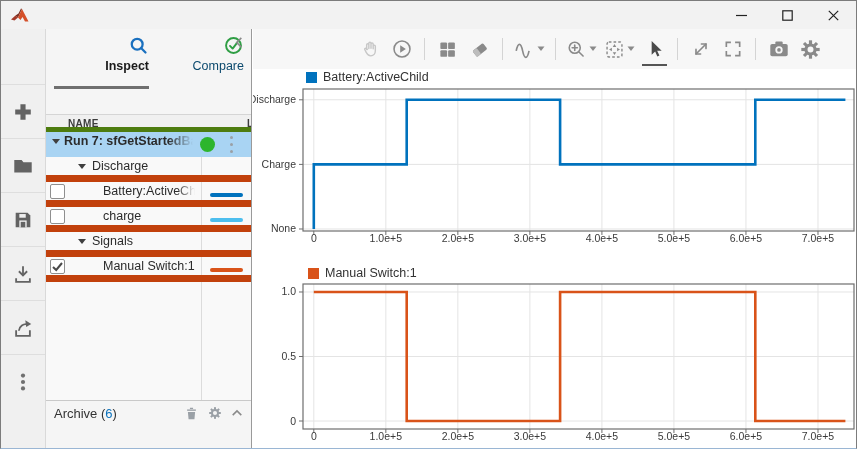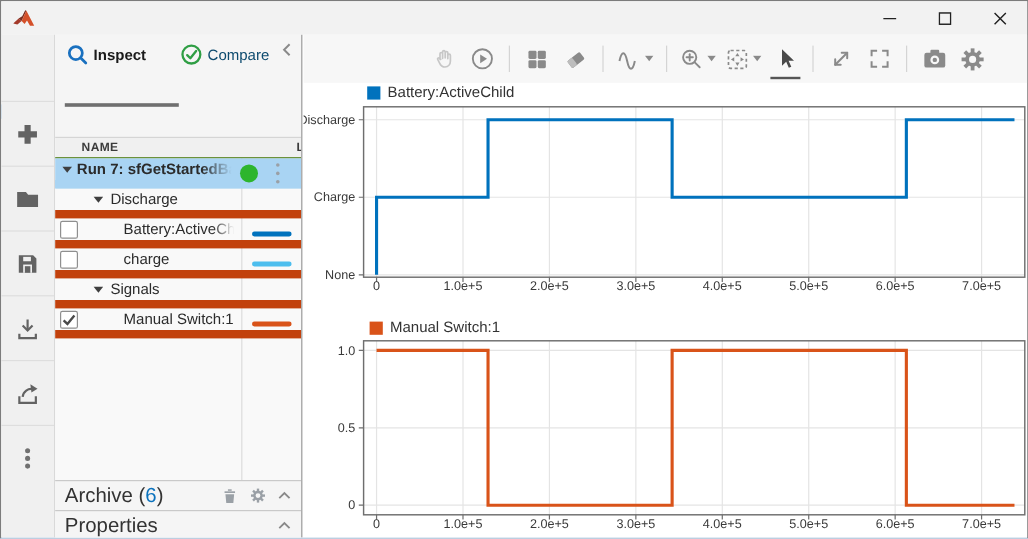--- a/index.html
+++ b/index.html
@@ -16,34 +16,34 @@
   
   .lstrip{position:absolute;left:0;top:28px;bottom:0;width:45px;background:#f0f0f0;
     border-right:1px solid #d9d9d9;box-sizing:border-box;}
   .lstrip .tool{height:53px;display:flex;align-items:center;justify-content:center;
     border-top:1px solid #dedede;}
   .lstrip .spacer{height:55px;}
   .accent{position:absolute;left:0;top:86px;width:3px;height:12px;background:#7fb2dd;}
   
   .sidebar{position:absolute;left:45px;top:28px;bottom:0;width:205px;background:#f5f5f5;}
   .tabs{position:relative;height:60px;}
-  .tab{position:absolute;top:6px;width:95px;display:flex;flex-direction:row;
-    align-items:center;gap:3px;cursor:default;}
+  .tab{position:absolute;top:6px;width:95px;display:flex;flex-direction:column;
+    align-items:flex-end;gap:3px;cursor:default;}
   .tab .lbl{font-size:12.5px;color:#0c4a6e;}
   .tab.active .lbl{font-weight:bold;color:#1a1a1a;}
   .tab-underline{position:absolute;left:8px;top:57px;width:95px;height:3px;background:#6f6f6f;}
   .collapse{position:absolute;right:6px;top:6px;}
   .filter-wrap{position:absolute;left:1px;top:67px;width:203px;}
   .filter-wrap input{width:100%;box-sizing:border-box;height:17px;border:1px solid #b5b5b5;
     font-family:"Liberation Sans",sans-serif;font-size:11.5px;padding:0 5px;color:#444;outline:none;}
   .filter-wrap input::placeholder{color:#9a9a9a;}
   .tree{position:absolute;left:0;right:0;top:85px;height:286px;background:#f9f9f9;
     border-top:1px solid #d5d5d5;box-sizing:border-box;}
   .col-divider{position:absolute;left:155px;top:0;bottom:0;width:1px;background:#dcdcdc;}
-  .thead{position:relative;height:17px;background:#f0f0f0;border-bottom:1px solid #4d7c0f;
+  .thead{position:relative;height:17px;background:#f0f0f0;border-bottom:5px solid #4d7c0f;
     box-sizing:border-box;font-size:10px;font-weight:bold;color:#3c3c3c;letter-spacing:.3px;}
   .thead .c1{position:absolute;left:22px;top:3px;}
   .thead .c2{position:absolute;left:161px;top:3px;padding-left:40px;}
   .trow{position:relative;height:25px;display:flex;align-items:center;
     border-bottom:7px solid #c2410c;box-sizing:border-box;font-size:12.5px;color:#2b2b2b;}
   .trow.sel{background:#a9d4f3;border-bottom-color:#a9d4f3;}
   .tri{width:0;height:0;border-left:4.5px solid transparent;border-right:4.5px solid transparent;
     border-top:5.5px solid #3f3f3f;flex:0 0 auto;}
   .fade{white-space:nowrap;overflow:hidden;
     -webkit-mask-image:linear-gradient(90deg,#000 78%,transparent 97%);
@@ -52,21 +52,21 @@
     margin-left:4px;flex:0 0 auto;position:relative;}
   .cb svg{position:absolute;left:-1px;top:-1px;visibility:hidden;}
   .cb.checked svg{visibility:visible;}
   .swatch{position:absolute;left:164px;top:11px;width:33px;height:3.5px;border-radius:2px;}
   .run-dot{position:absolute;left:154px;top:5px;width:15px;height:15px;border-radius:50%;}
   .kebab{position:absolute;left:179px;top:4px;width:12px;height:17px;display:flex;
     flex-direction:column;align-items:center;justify-content:space-between;}
   .kebab i{width:3px;height:3px;border-radius:50%;background:#9aa0a6;}
   .panel-row{position:absolute;left:0;right:0;height:25px;background:#f5f5f5;
     border-top:1px solid #c9c9c9;box-sizing:border-box;display:flex;align-items:center;
-    font-size:17px;color:#333;}
+    font-size:13px;color:#333;}
   .panel-row .txt{margin-left:8px;}
   .panel-row .right-icons{margin-left:auto;margin-right:8px;display:flex;gap:9px;align-items:center;}
   .blue{color:#0b72bd;}
   
   .plot-panel{position:absolute;left:250px;top:28px;right:0;bottom:0;background:#fff;
     border-left:1px solid #9a9a9a;box-sizing:border-box;}
   .ptoolbar{position:absolute;left:1px;right:0;top:0;height:40px;background:#f7f7f7;
     display:flex;align-items:center;gap:7px;padding-left:104px;box-sizing:border-box;}
   .ptoolbar .ico{display:flex;align-items:center;justify-content:center;width:25px;height:25px;}
   .ptoolbar .sep{width:1px;height:22px;background:#d4d4d4;margin:0 3px;}
@@ -257,28 +257,20 @@
             <rect x="-1.7" y="-10" width="3.4" height="4.5" transform="rotate(225)"></rect>
             <rect x="-1.7" y="-10" width="3.4" height="4.5" transform="rotate(315)"></rect>
           </g>
         </svg>
         <svg width="12" height="8" viewBox="0 0 14 9" fill="none" stroke="#8a8a8a" stroke-width="1.8">
             <polyline points="2,7 7,2 12,7"></polyline>
           </svg>
       </span>
     </div>
 
-    <div class="panel-row" style="top:396px;">
-      <span class="txt">Properties</span>
-      <span class="right-icons">
-        <svg width="12" height="8" viewBox="0 0 14 9" fill="none" stroke="#8a8a8a" stroke-width="1.8">
-            <polyline points="2,7 7,2 12,7"></polyline>
-          </svg>
-      </span>
-    </div>
   </div>
 
   <div class="plot-panel">
     <div class="ptoolbar">
       <span class="ico">
         <svg width="20" height="20" viewBox="0 0 24 24" fill="none" stroke="#c7c7c7" stroke-width="1.7" stroke-linecap="round" stroke-linejoin="round">
           <path d="M8 12.5V7a1.3 1.3 0 012.6 0v4.5M10.6 11V5.2a1.3 1.3 0 012.6 0V11M13.2 11V6a1.3 1.3 0 012.6 0v5.5M15.8 11.8V8.6a1.3 1.3 0 012.6 0v5.6c0 3.4-2.2 6-5.4 6-2.8 0-4.3-1.4-5.4-3.9l-1.9-3.7c-.5-1 .7-1.9 1.6-1.3l1.5 1.2"></path>
         </svg>
       </span>
       <span class="ico">

